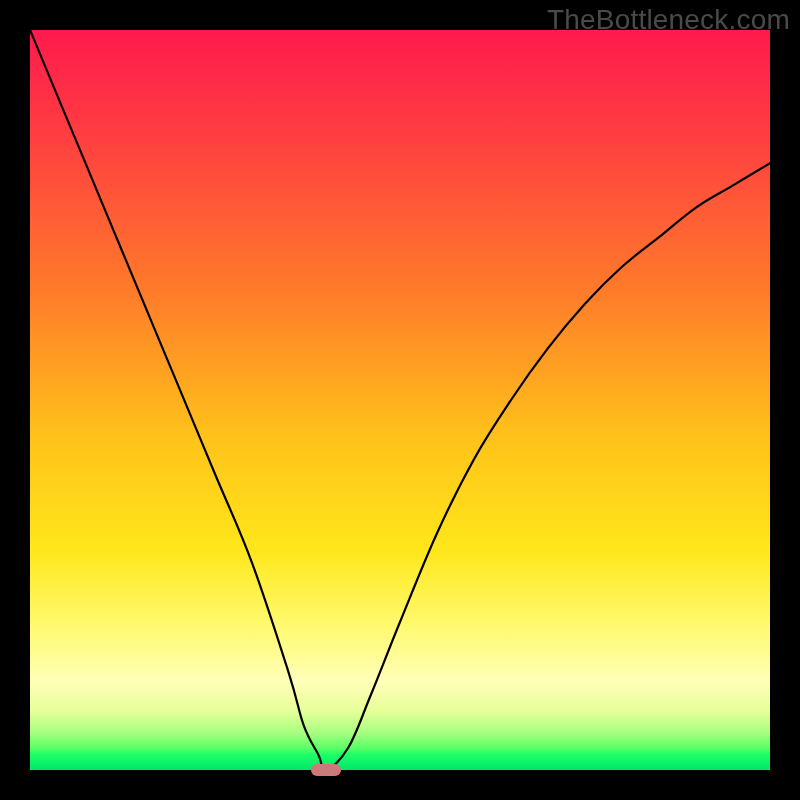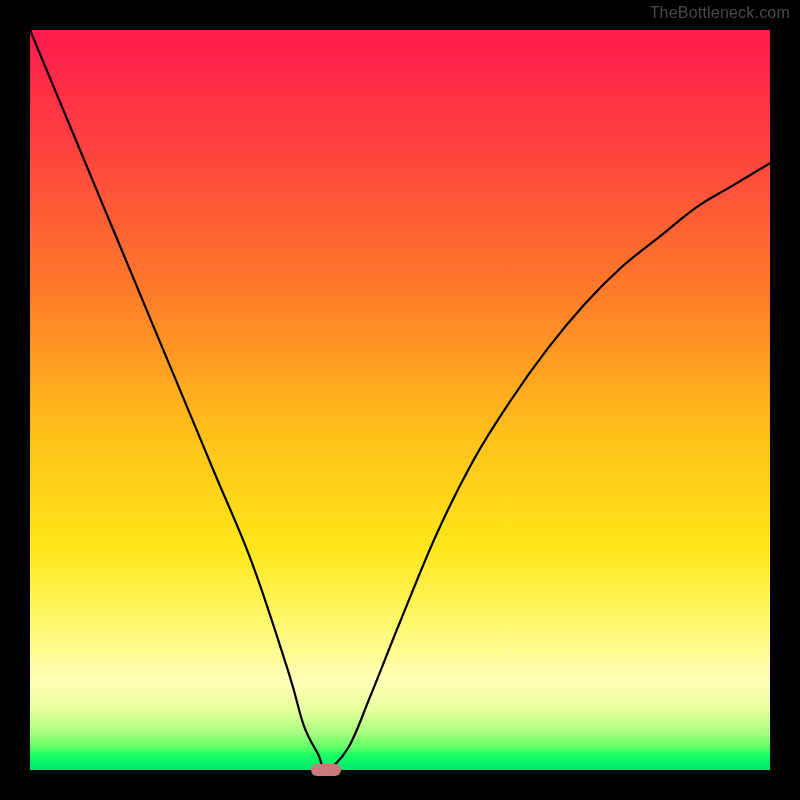--- a/index.html
+++ b/index.html
@@ -51,21 +51,21 @@
     height: 12px;
     border-radius: 6px;
     background: #c97a7a;
     transform: translate(-50%, -50%);
   }
   .watermark {
     position: absolute;
     top: 4px;
     right: 10px;
     color: #4a4a4a;
-    font-size: 16px;
+    font-size: 28px;
     letter-spacing: 0.2px;
     font-weight: 400;
   }
 </style>
 </head>
 <body>
 
 <div class="frame">
 
   <div class="watermark">TheBottleneck.com</div>

